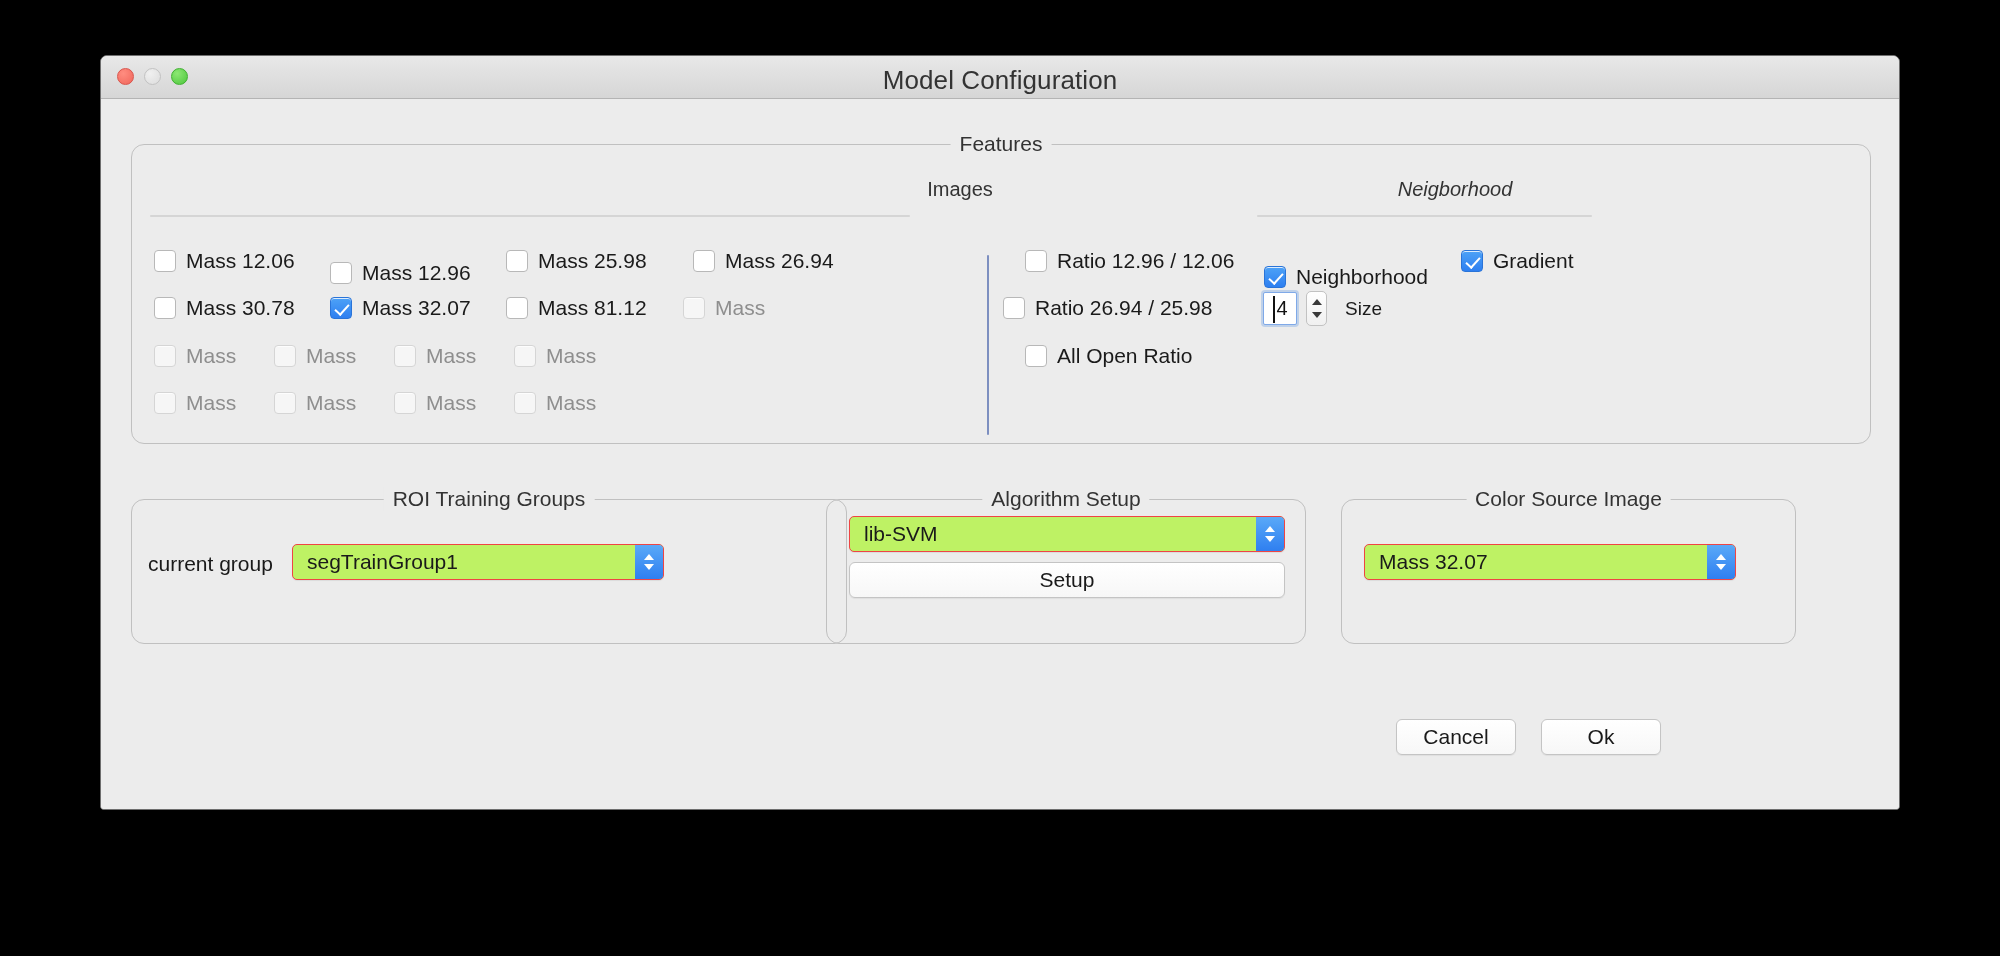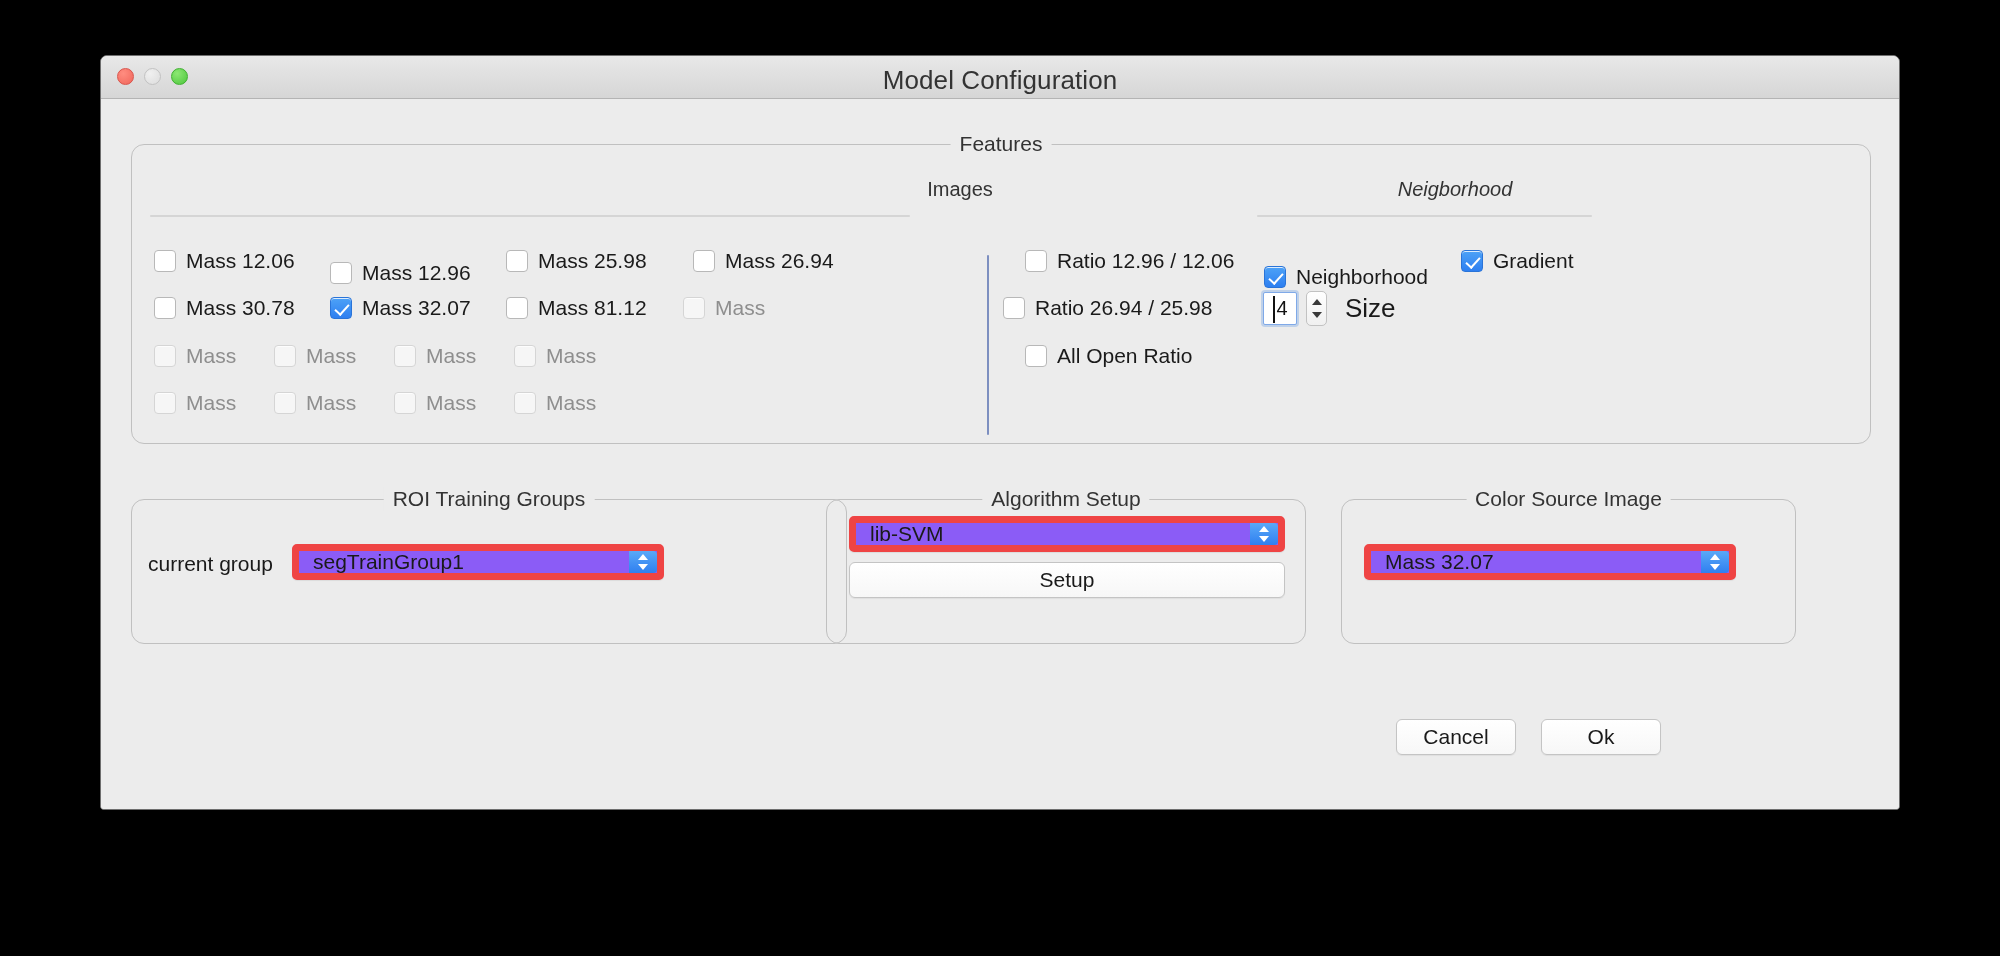--- a/index.html
+++ b/index.html
@@ -218,31 +218,31 @@
     padding: 3px 0;
   }
   .stepper-arrows .ar {
     width: 0; height: 0;
     border-left: 5px solid transparent;
     border-right: 5px solid transparent;
   }
   .stepper-arrows .up   { border-bottom: 6px solid #3a3a3a; }
   .stepper-arrows .down { border-top: 6px solid #3a3a3a; }
   .stepper-label {
-    font-size: 26px;
+    font-size: 19px;
     color: #1a1a1a;
     margin-left: 9px;
   }
 
   
   .popup {
     position: absolute;
     height: 36px;
-    background: #8b5cf6;
-    border: 7px solid #ef4444;
+    background: #bef264;
+    border: 1px solid #ef4444;
     border-radius: 5px;
     box-sizing: border-box;
     display: flex;
     align-items: center;
     box-shadow: 0 1px 1px rgba(0,0,0,0.07);
   }
   .popup .ptext {
     flex: 1;
     padding-left: 14px;
     font-size: 21px;

